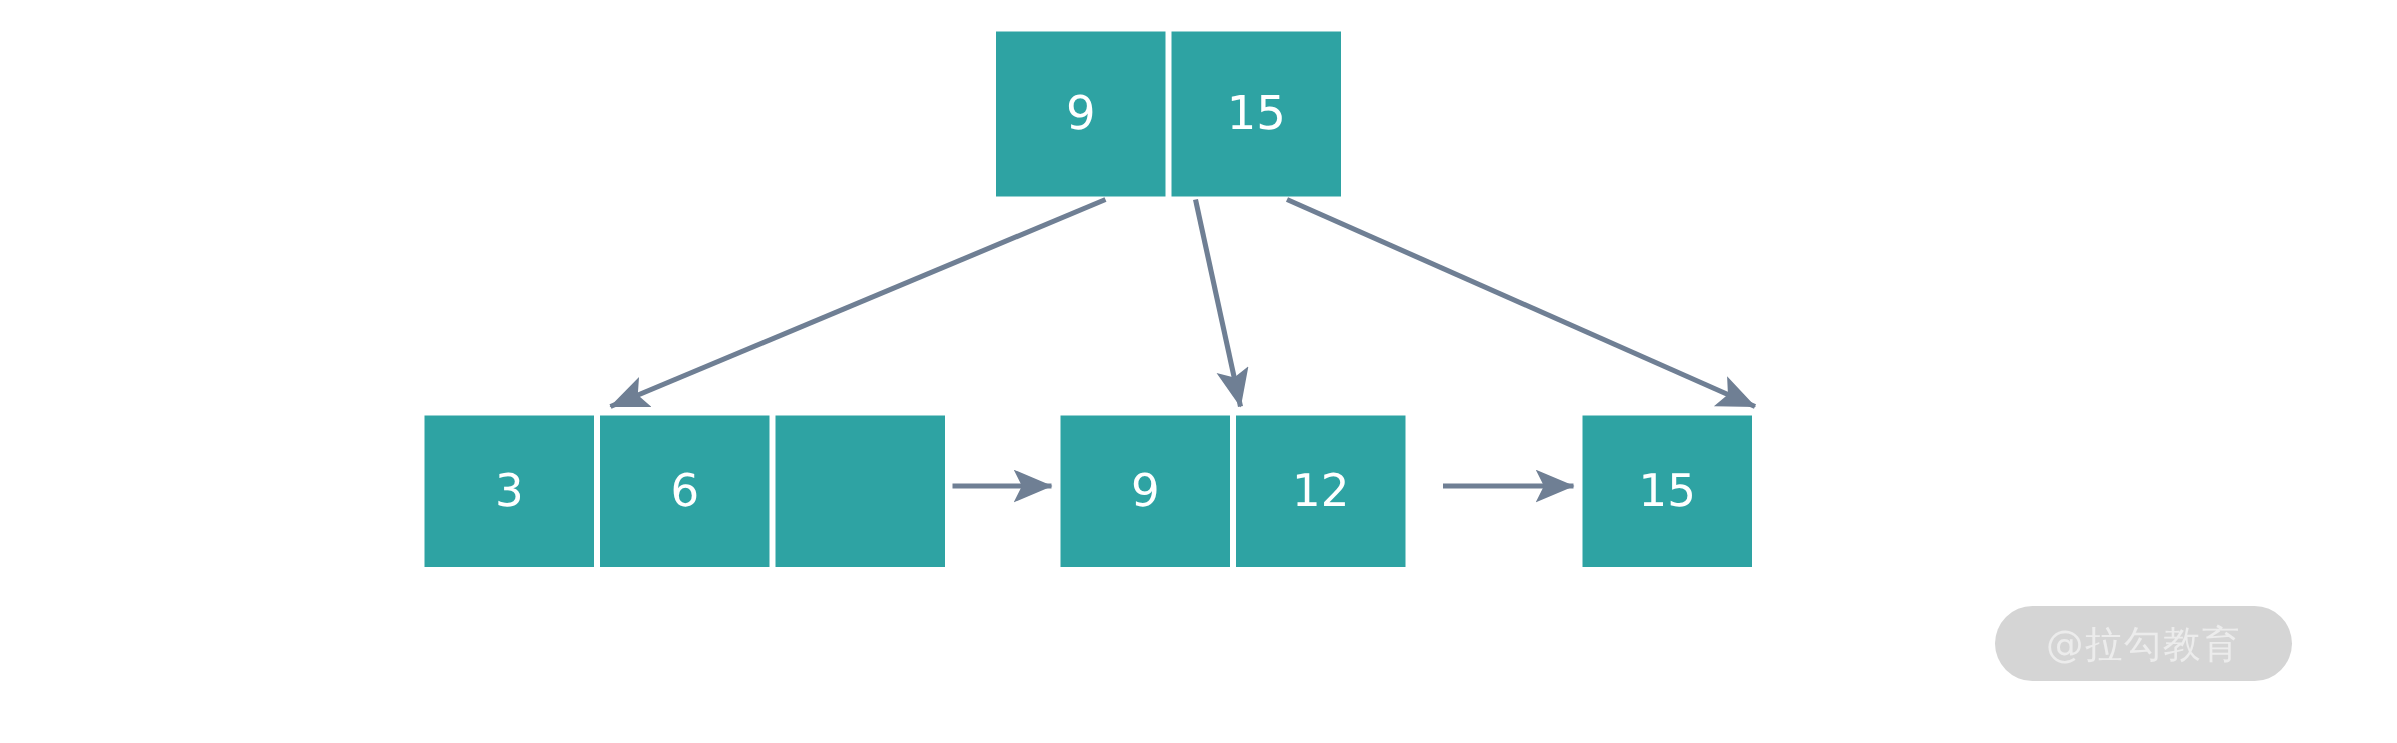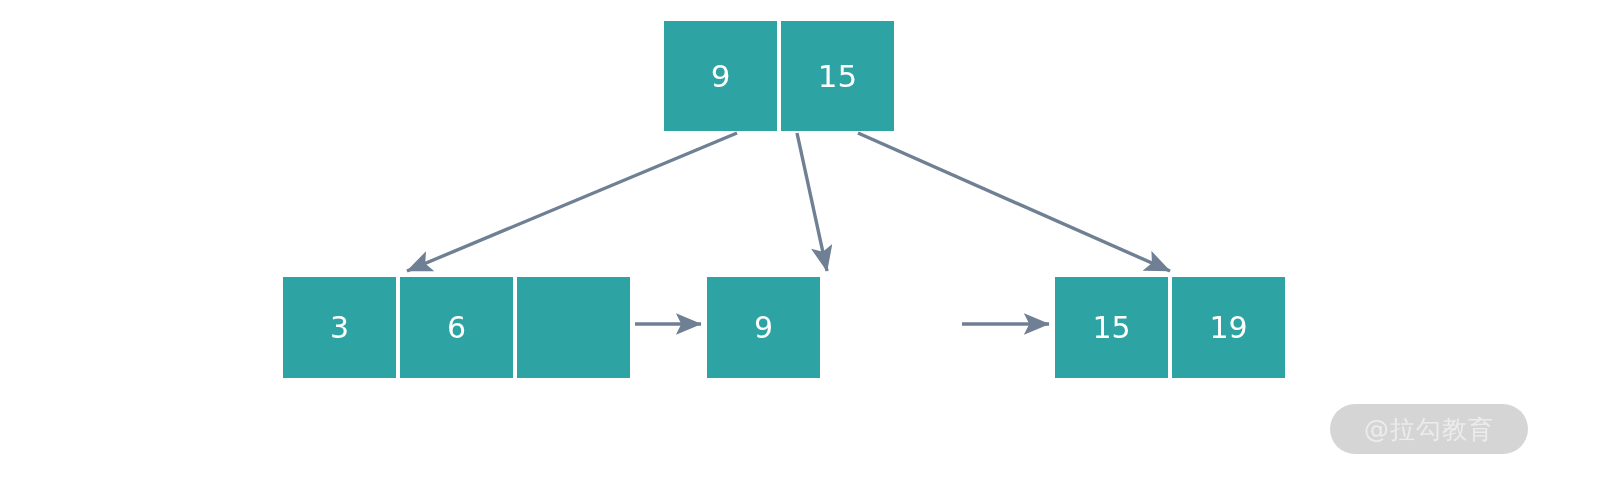--- a/index.html
+++ b/index.html
@@ -110,24 +110,24 @@
   </div>
 
   <div class="node node-leaf" id="leaf-0">
     <div class="cell">3</div>
     <div class="cell">6</div>
     <div class="cell empty"></div>
   </div>
 
   <div class="node node-leaf" id="leaf-1">
     <div class="cell">9</div>
+    <div class="cell">12</div>
   </div>
 
   <div class="node node-leaf" id="leaf-2">
     <div class="cell">15</div>
-    <div class="cell">19</div>
   </div>
 
   <div class="watermark">
     <span class="watermark-text">@拉勾教育</span>
   </div>
 
 </div>
 
 </body></html>

